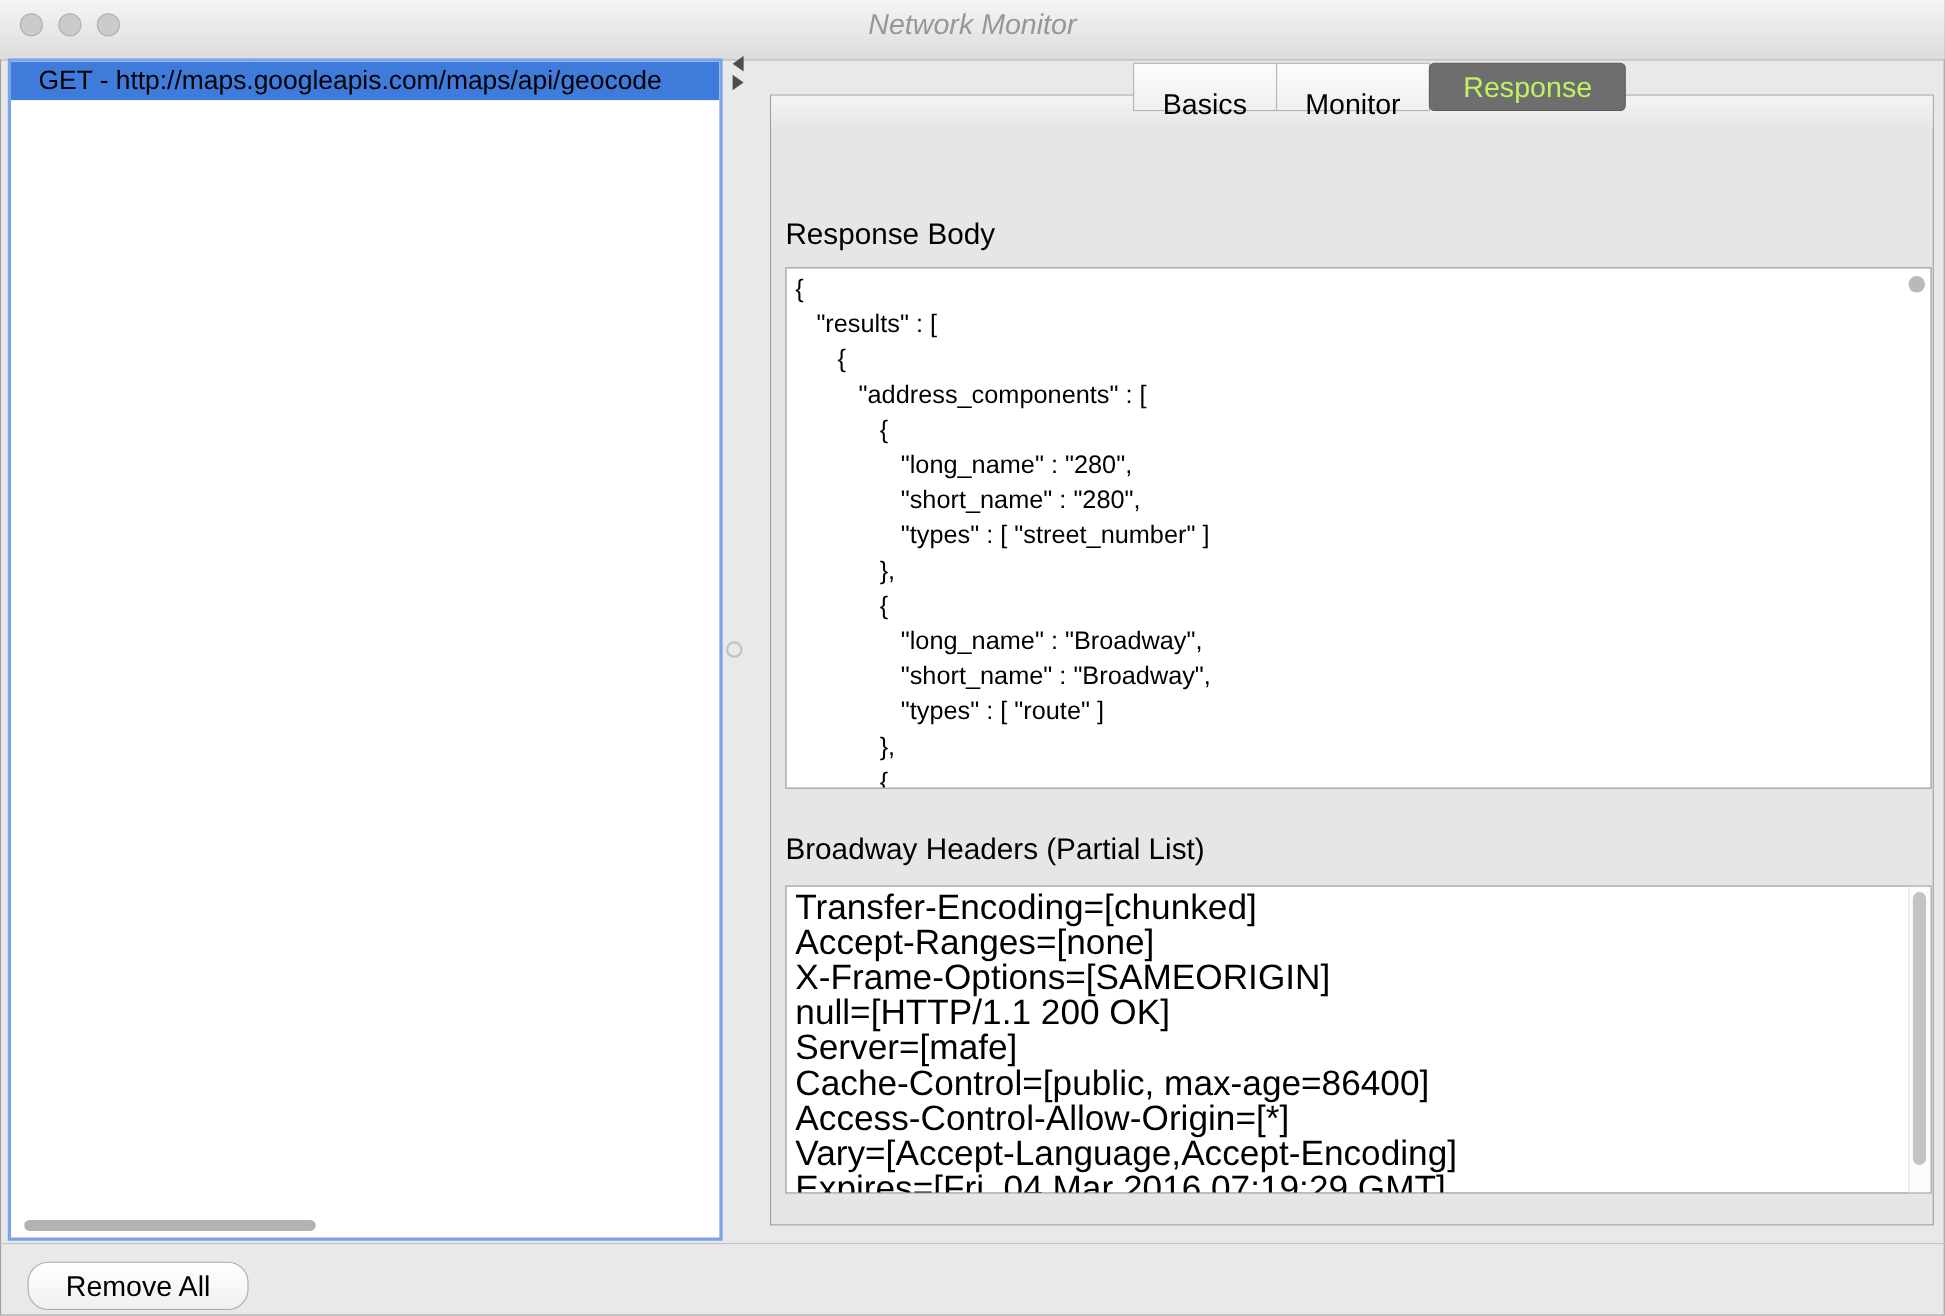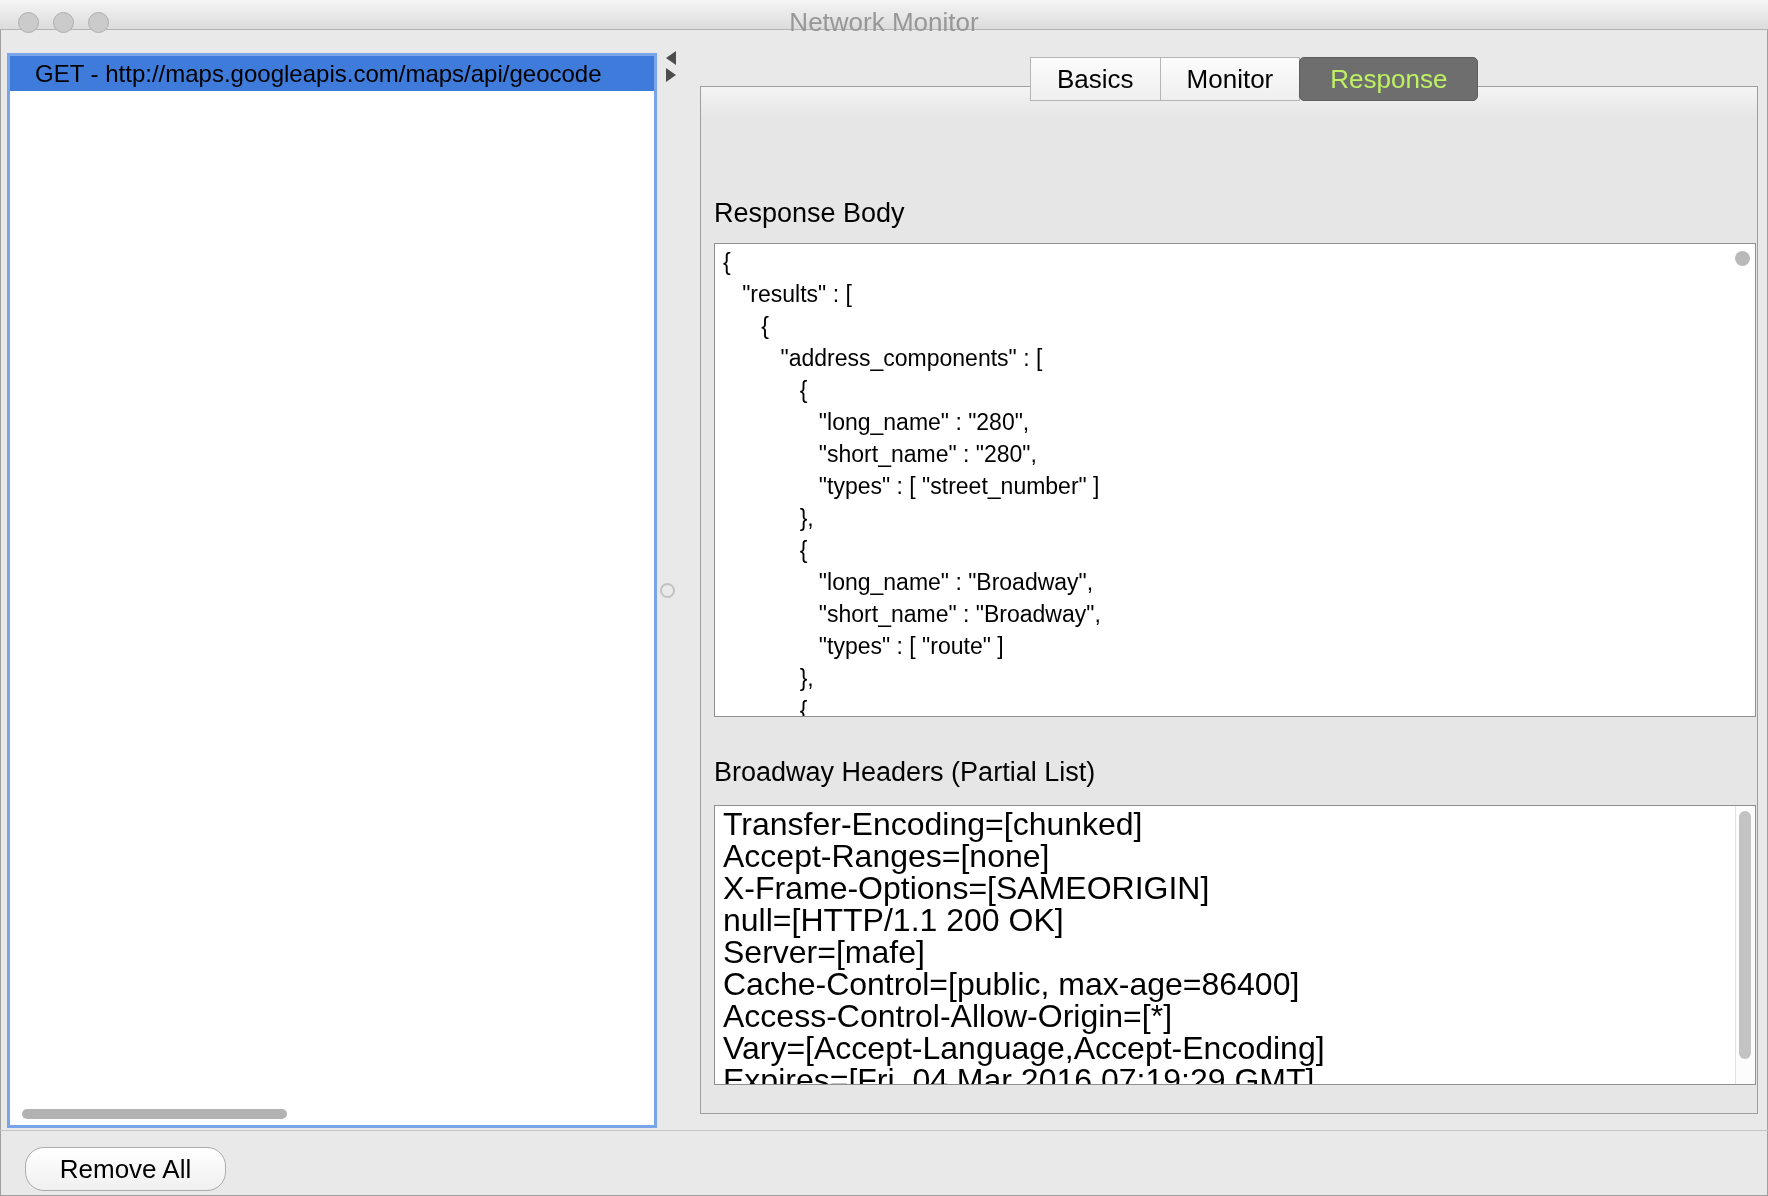--- a/index.html
+++ b/index.html
@@ -7,24 +7,25 @@
     position:relative;
     width:1768px; height:1196px;
     background:#e9e9e9;
     font-family:"Liberation Sans", sans-serif;
     overflow:hidden;
     box-shadow: inset 0 0 0 1px #9f9f9f;
   }
 
   
   .titlebar {
-    position:absolute; left:0; top:0; right:0; height:30px;
+    position:absolute; left:0; top:0; right:0; height:55px;
     background:linear-gradient(#f5f5f5,#dcdcdc);
     border-bottom:1px solid #b3b3b3;
     box-sizing:border-box;
+    font-style:italic;
   }
   .lights { position:absolute; left:18px; top:12px; display:flex; gap:14px; }
   .light {
     width:21px; height:21px; border-radius:50%;
     background:#cbcbcb; border:1px solid #aeaeae; box-sizing:border-box;
   }
   .title {
     text-align:center; line-height:45px;
     font-size:26px; color:#979797;
   }
@@ -69,21 +70,21 @@
     border:2px solid #c2c2c2; box-sizing:border-box;
     background:#eaeaea;
   }
 
   
   .tabs {
     position:absolute; left:1030px; top:57px; height:44px;
     display:flex; align-items:stretch; z-index:3;
   }
   .tab {
-    padding:0 26px; line-height:42px; font-size:26px; color:#000;
+    padding:16px 26px; line-height:42px; font-size:26px; color:#000;
     background:linear-gradient(#fcfcfc,#efefef);
     border:1px solid #b5b5b5; margin-right:-1px;
     box-sizing:border-box; cursor:default;
   }
   .tab.active {
     background:#6e6e6e; color:#bef264;
     border:1px solid #5e5e5e; border-radius:5px;
     padding:0 30px; z-index:1;
   }
 

